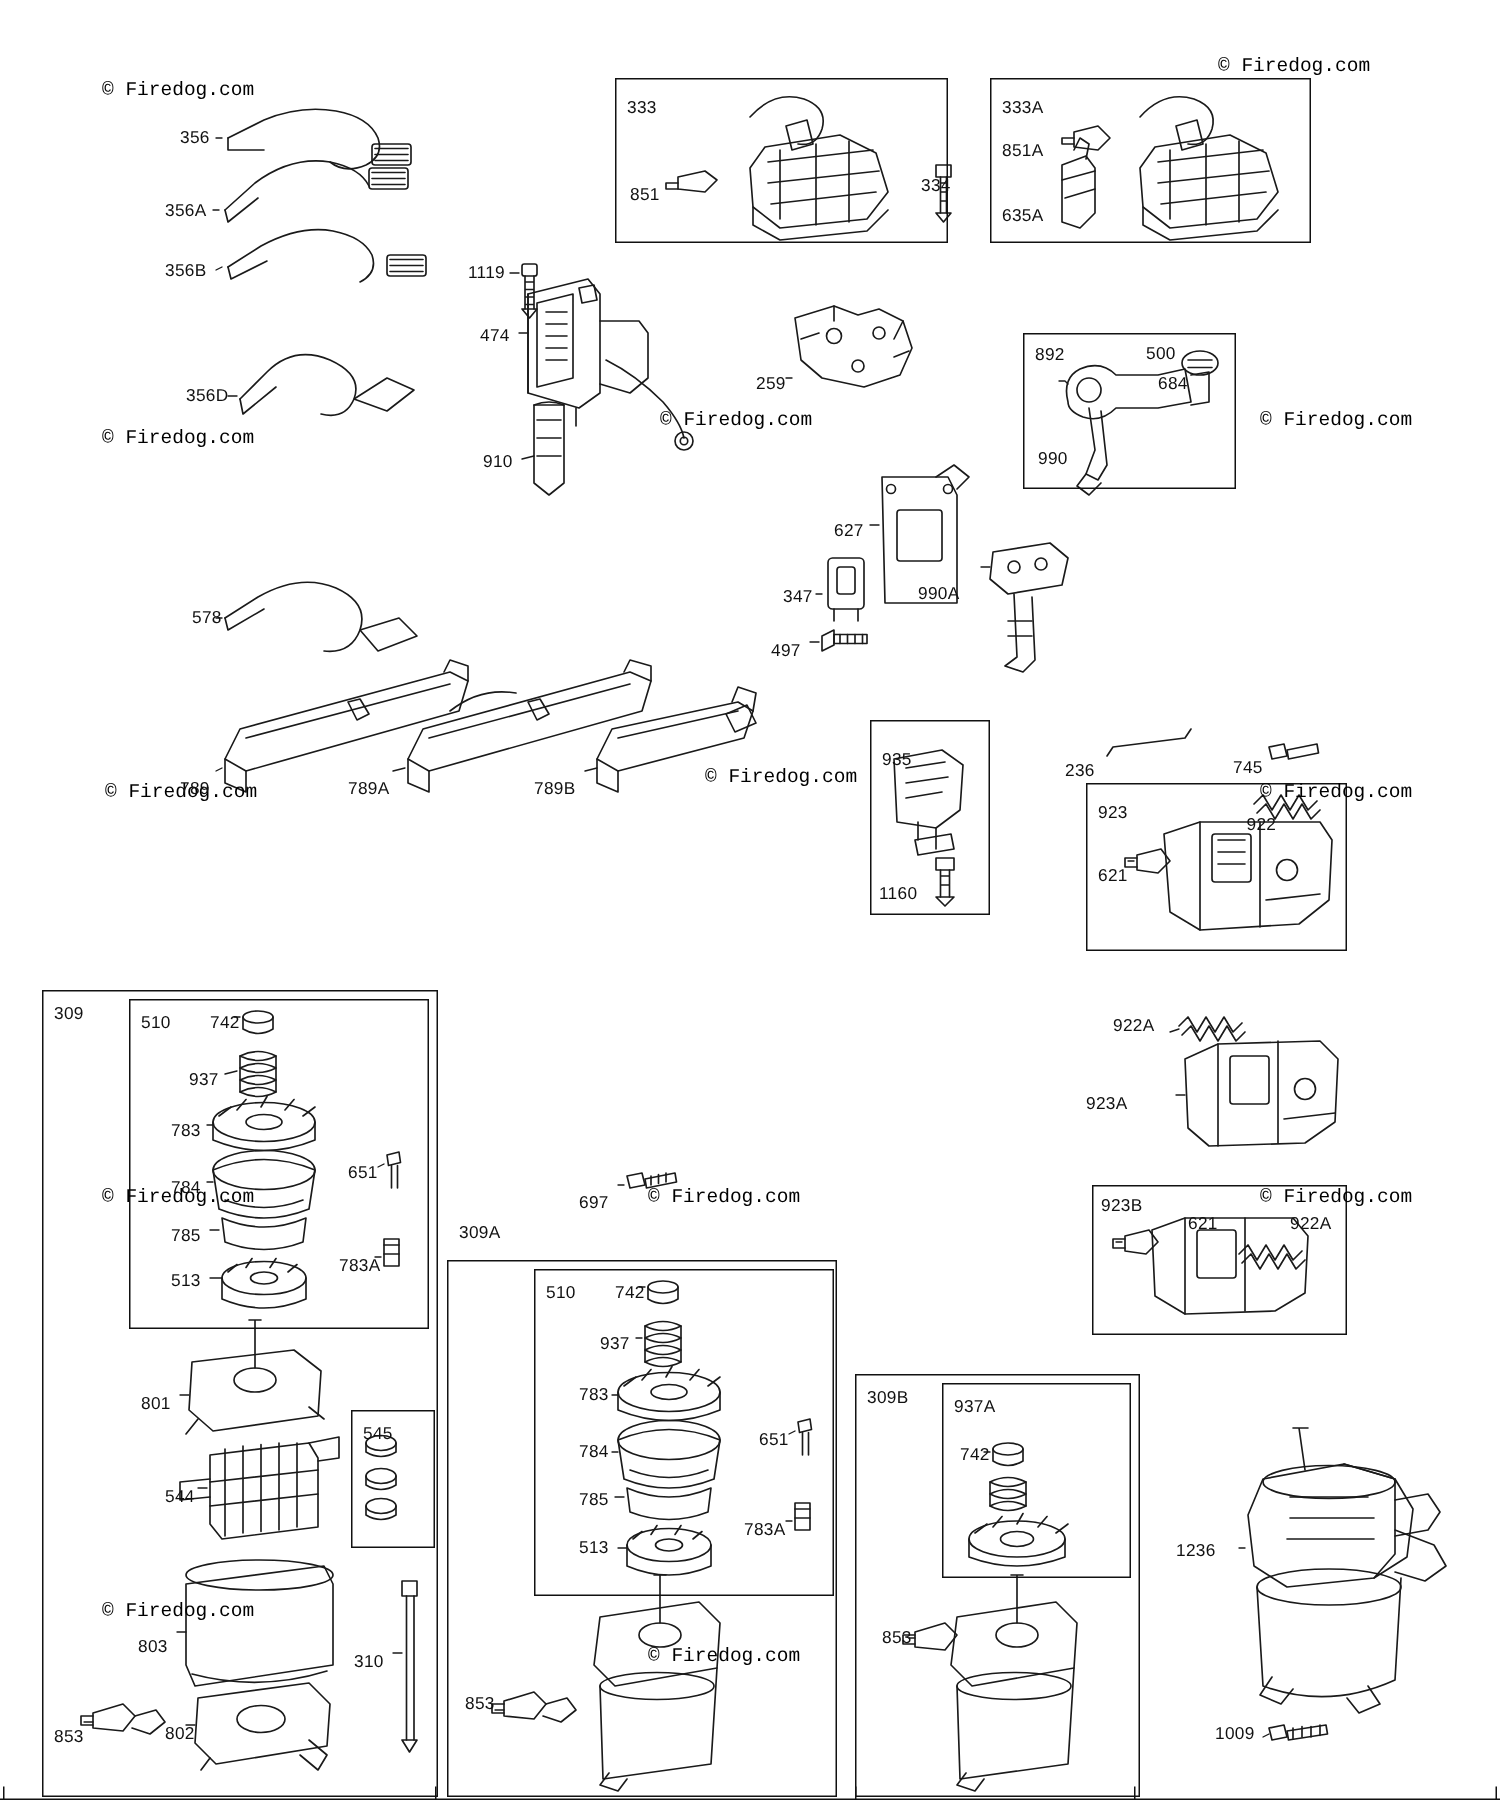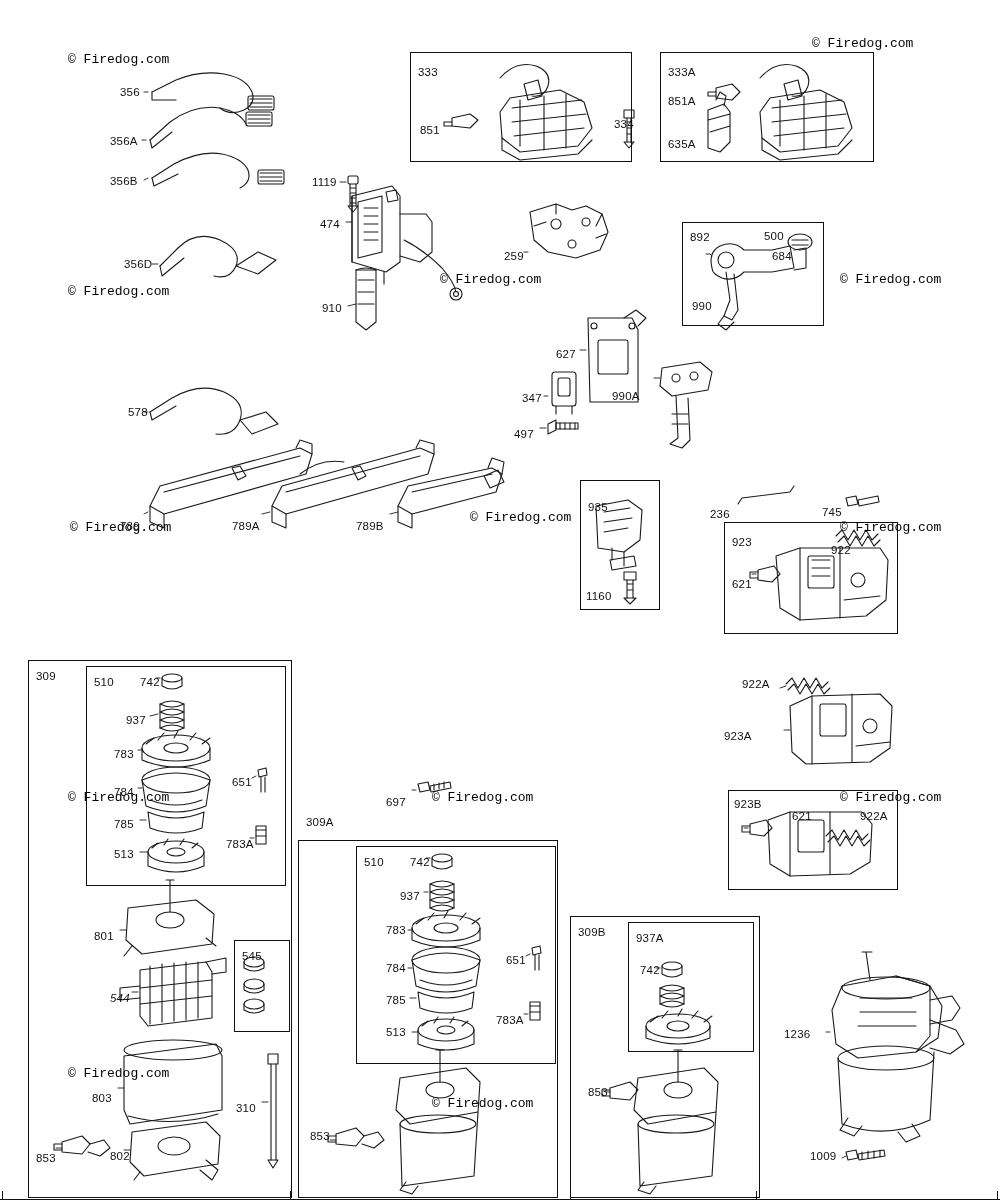--- a/index.html
+++ b/index.html
@@ -569,21 +569,21 @@
   <div class="lbl" style="left:94px;top:676px;">510</div>
   <div class="lbl" style="left:140px;top:676px;">742</div>
   <div class="lbl" style="left:126px;top:714px;">937</div>
   <div class="lbl" style="left:114px;top:748px;">783</div>
   <div class="lbl" style="left:114px;top:786px;">784</div>
   <div class="lbl" style="left:114px;top:818px;">785</div>
   <div class="lbl" style="left:114px;top:848px;">513</div>
   <div class="lbl" style="left:232px;top:776px;">651</div>
   <div class="lbl" style="left:226px;top:838px;">783A</div>
   <div class="lbl" style="left:94px;top:930px;">801</div>
-  <div class="lbl" style="left:110px;top:992px;font-style:italic;">544</div>
+  <div class="lbl" style="left:110px;top:992px;">544</div>
   <div class="lbl" style="left:242px;top:950px;">545</div>
   <div class="lbl" style="left:92px;top:1092px;">803</div>
   <div class="lbl" style="left:236px;top:1102px;">310</div>
   <div class="lbl" style="left:110px;top:1150px;">802</div>
   <div class="lbl" style="left:36px;top:1152px;">853</div>
   <div class="lbl" style="left:386px;top:796px;">697</div>
   <div class="lbl" style="left:306px;top:816px;">309A</div>
   <div class="lbl" style="left:364px;top:856px;">510</div>
   <div class="lbl" style="left:410px;top:856px;">742</div>
   <div class="lbl" style="left:400px;top:890px;">937</div>

